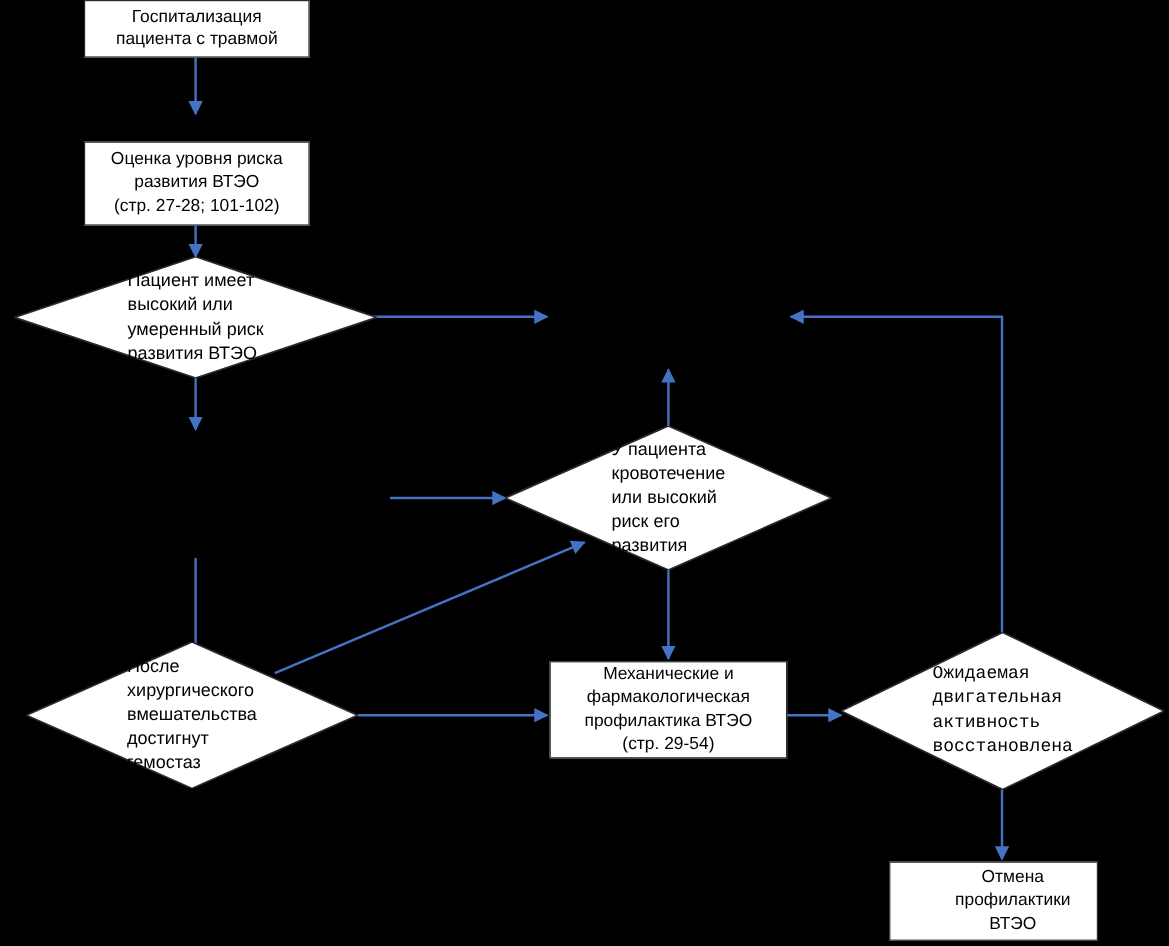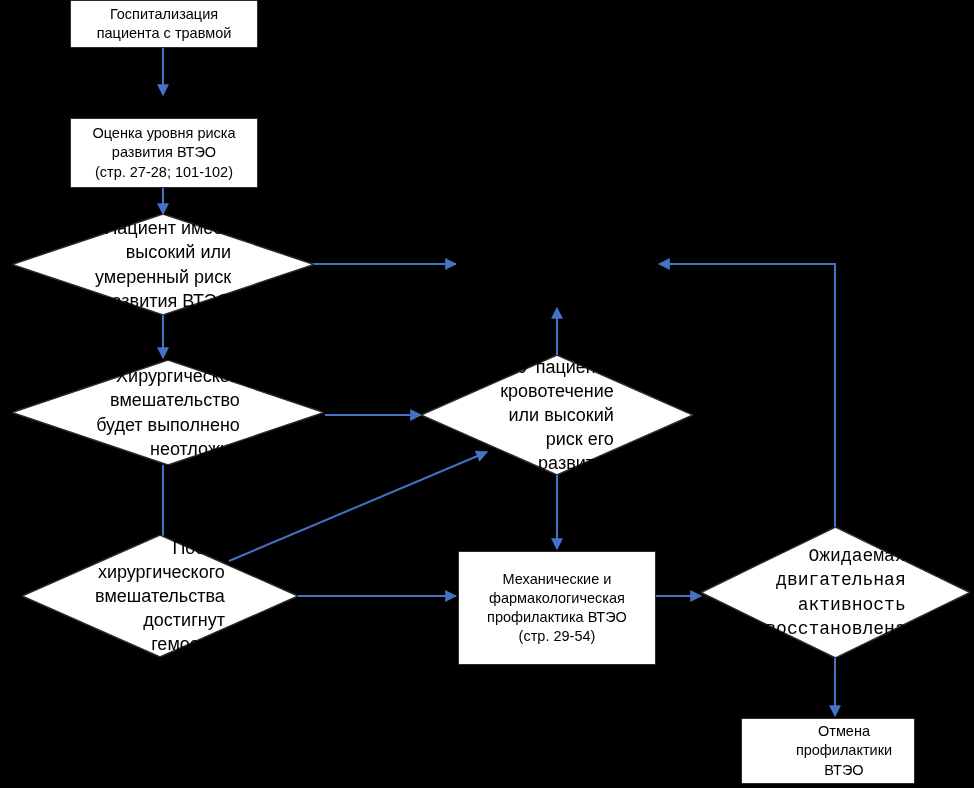--- a/index.html
+++ b/index.html
@@ -38,23 +38,23 @@
   .diamond-shape {
     position: absolute;
     inset: 0;
   }
   .diamond-label {
     position: absolute;
     inset: 0;
     display: flex;
     align-items: center;
     justify-content: center;
-    text-align: right;
+    text-align: left;
     color: #000000;
-    font-size: 18px;
+    font-size: 15px;
     line-height: 1.34;
     white-space: pre-line;
     pointer-events: none;
   }
   svg.edges {
     position: absolute;
     left: 0;
     top: 0;
     width: 974px;
     height: 788px;
@@ -99,29 +99,20 @@
   <div class="diamond-wrap" style="left:12px; top:214px; width:302px; height:101px;">
     <svg class="diamond-shape" viewBox="0 0 302 101" preserveAspectRatio="none">
       <polygon points="151,0 302,50.5 151,101 0,50.5" fill="#ffffff" stroke="#2b2b2b" stroke-width="1.4"></polygon>
     </svg>
     <div class="diamond-label">Пациент имеет
 высокий или
 умеренный риск
 развития ВТЭО</div>
   </div>
 
-  <div class="diamond-wrap" style="left:12px; top:360px; width:312px; height:105px;">
-    <svg class="diamond-shape" viewBox="0 0 312 105" preserveAspectRatio="none">
-      <polygon points="156,0 312,52.5 156,105 0,52.5" fill="#ffffff" stroke="#2b2b2b" stroke-width="1.4"></polygon>
-    </svg>
-    <div class="diamond-label">Хирургическое
-вмешательство
-будет выполнено
-неотложно</div>
-  </div>
 
   <div class="diamond-wrap" style="left:421px; top:355px; width:272px; height:120px;">
     <svg class="diamond-shape" viewBox="0 0 272 120" preserveAspectRatio="none">
       <polygon points="136,0 272,60 136,120 0,60" fill="#ffffff" stroke="#2b2b2b" stroke-width="1.4"></polygon>
     </svg>
     <div class="diamond-label">У пациента
 кровотечение
 или высокий
 риск  его
 развития</div>
@@ -132,21 +123,21 @@
       <polygon points="138,0 276,61 138,122 0,61" fill="#ffffff" stroke="#2b2b2b" stroke-width="1.4"></polygon>
     </svg>
     <div class="diamond-label">После
 хирургического
 вмешательства
 достигнут
 гемостаз</div>
   </div>
 
 
-  <div class="node box" style="left:458px; top:551px; width:198px; height:114px;">Механические и
+  <div class="node box" style="left:458px; top:551px; width:198px; height:81px;">Механические и
 фармакологическая
 профилактика ВТЭО
 (стр. 29-54)</div>
 
   <div class="diamond-wrap" style="left:701px; top:527px; width:269px; height:131px;font-family:Liberation Mono, monospace;">
     <svg class="diamond-shape" viewBox="0 0 269 131" preserveAspectRatio="none">
       <polygon points="134.5,0 269,65.5 134.5,131 0,65.5" fill="#ffffff" stroke="#2b2b2b" stroke-width="1.4"></polygon>
     </svg>
     <div class="diamond-label">Ожидаемая
 двигательная

